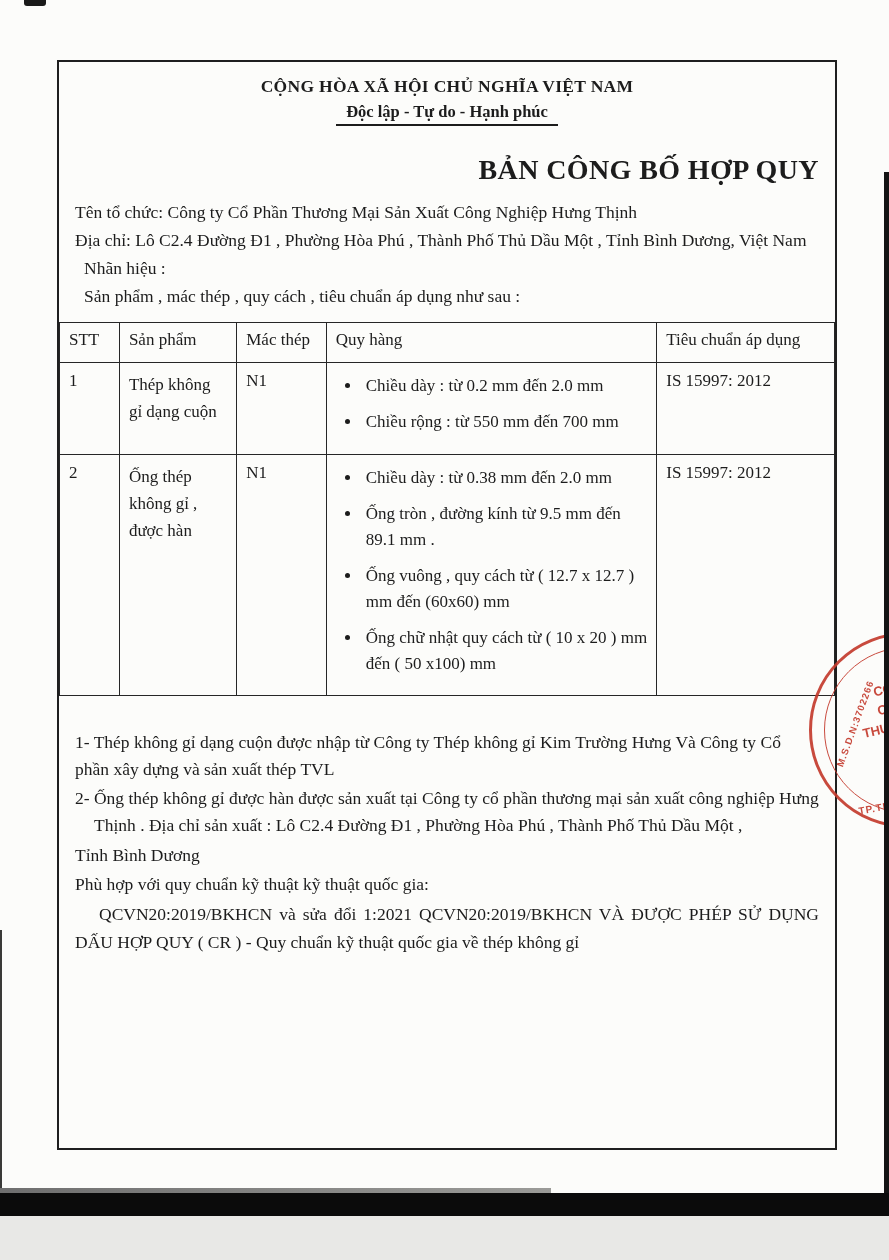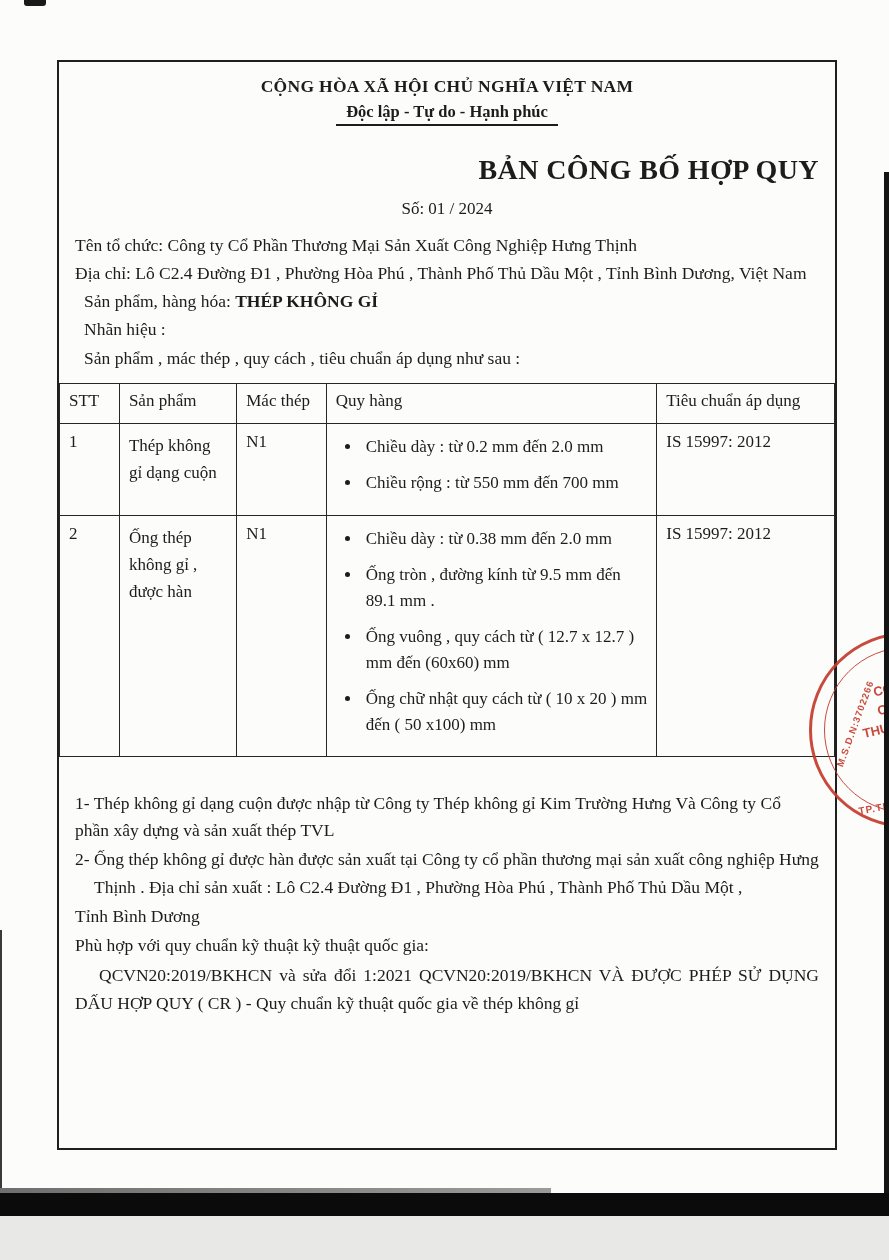--- a/index.html
+++ b/index.html
@@ -105,26 +105,24 @@
   <div class="scan-topmark"></div>
 
   <div class="frame">
 
     <div class="nat-title">CỘNG HÒA XÃ HỘI CHỦ NGHĨA VIỆT NAM</div>
     <div class="motto-wrap">
       <span class="motto">Độc lập - Tự do - Hạnh phúc</span>
     </div>
 
     <div class="doc-title">BẢN CÔNG BỐ HỢP QUY</div>
-    <div class="doc-number">Số: 01 / 2024</div>
 
     <div class="info">
       <p>Tên tổ chức: Công ty Cổ Phần Thương Mại Sản Xuất Công Nghiệp Hưng Thịnh</p>
       <p>Địa chỉ: Lô C2.4 Đường Đ1 , Phường Hòa Phú , Thành Phố Thủ Dầu Một , Tỉnh Bình Dương, Việt Nam</p>
-      <p class="indent"><span>Sản phẩm, hàng hóa: </span><span class="bold">THÉP KHÔNG GỈ</span></p>
       <p class="indent">Nhãn hiệu :</p>
       <p class="indent">Sản phẩm , mác thép , quy cách , tiêu chuẩn áp dụng như sau :</p>
     </div>
 
     <table class="spec">
       <thead>
         <tr>
           <th class="col-stt">STT</th>
           <th class="col-sp">Sản phẩm</th>
           <th class="col-mt">Mác thép</th>

